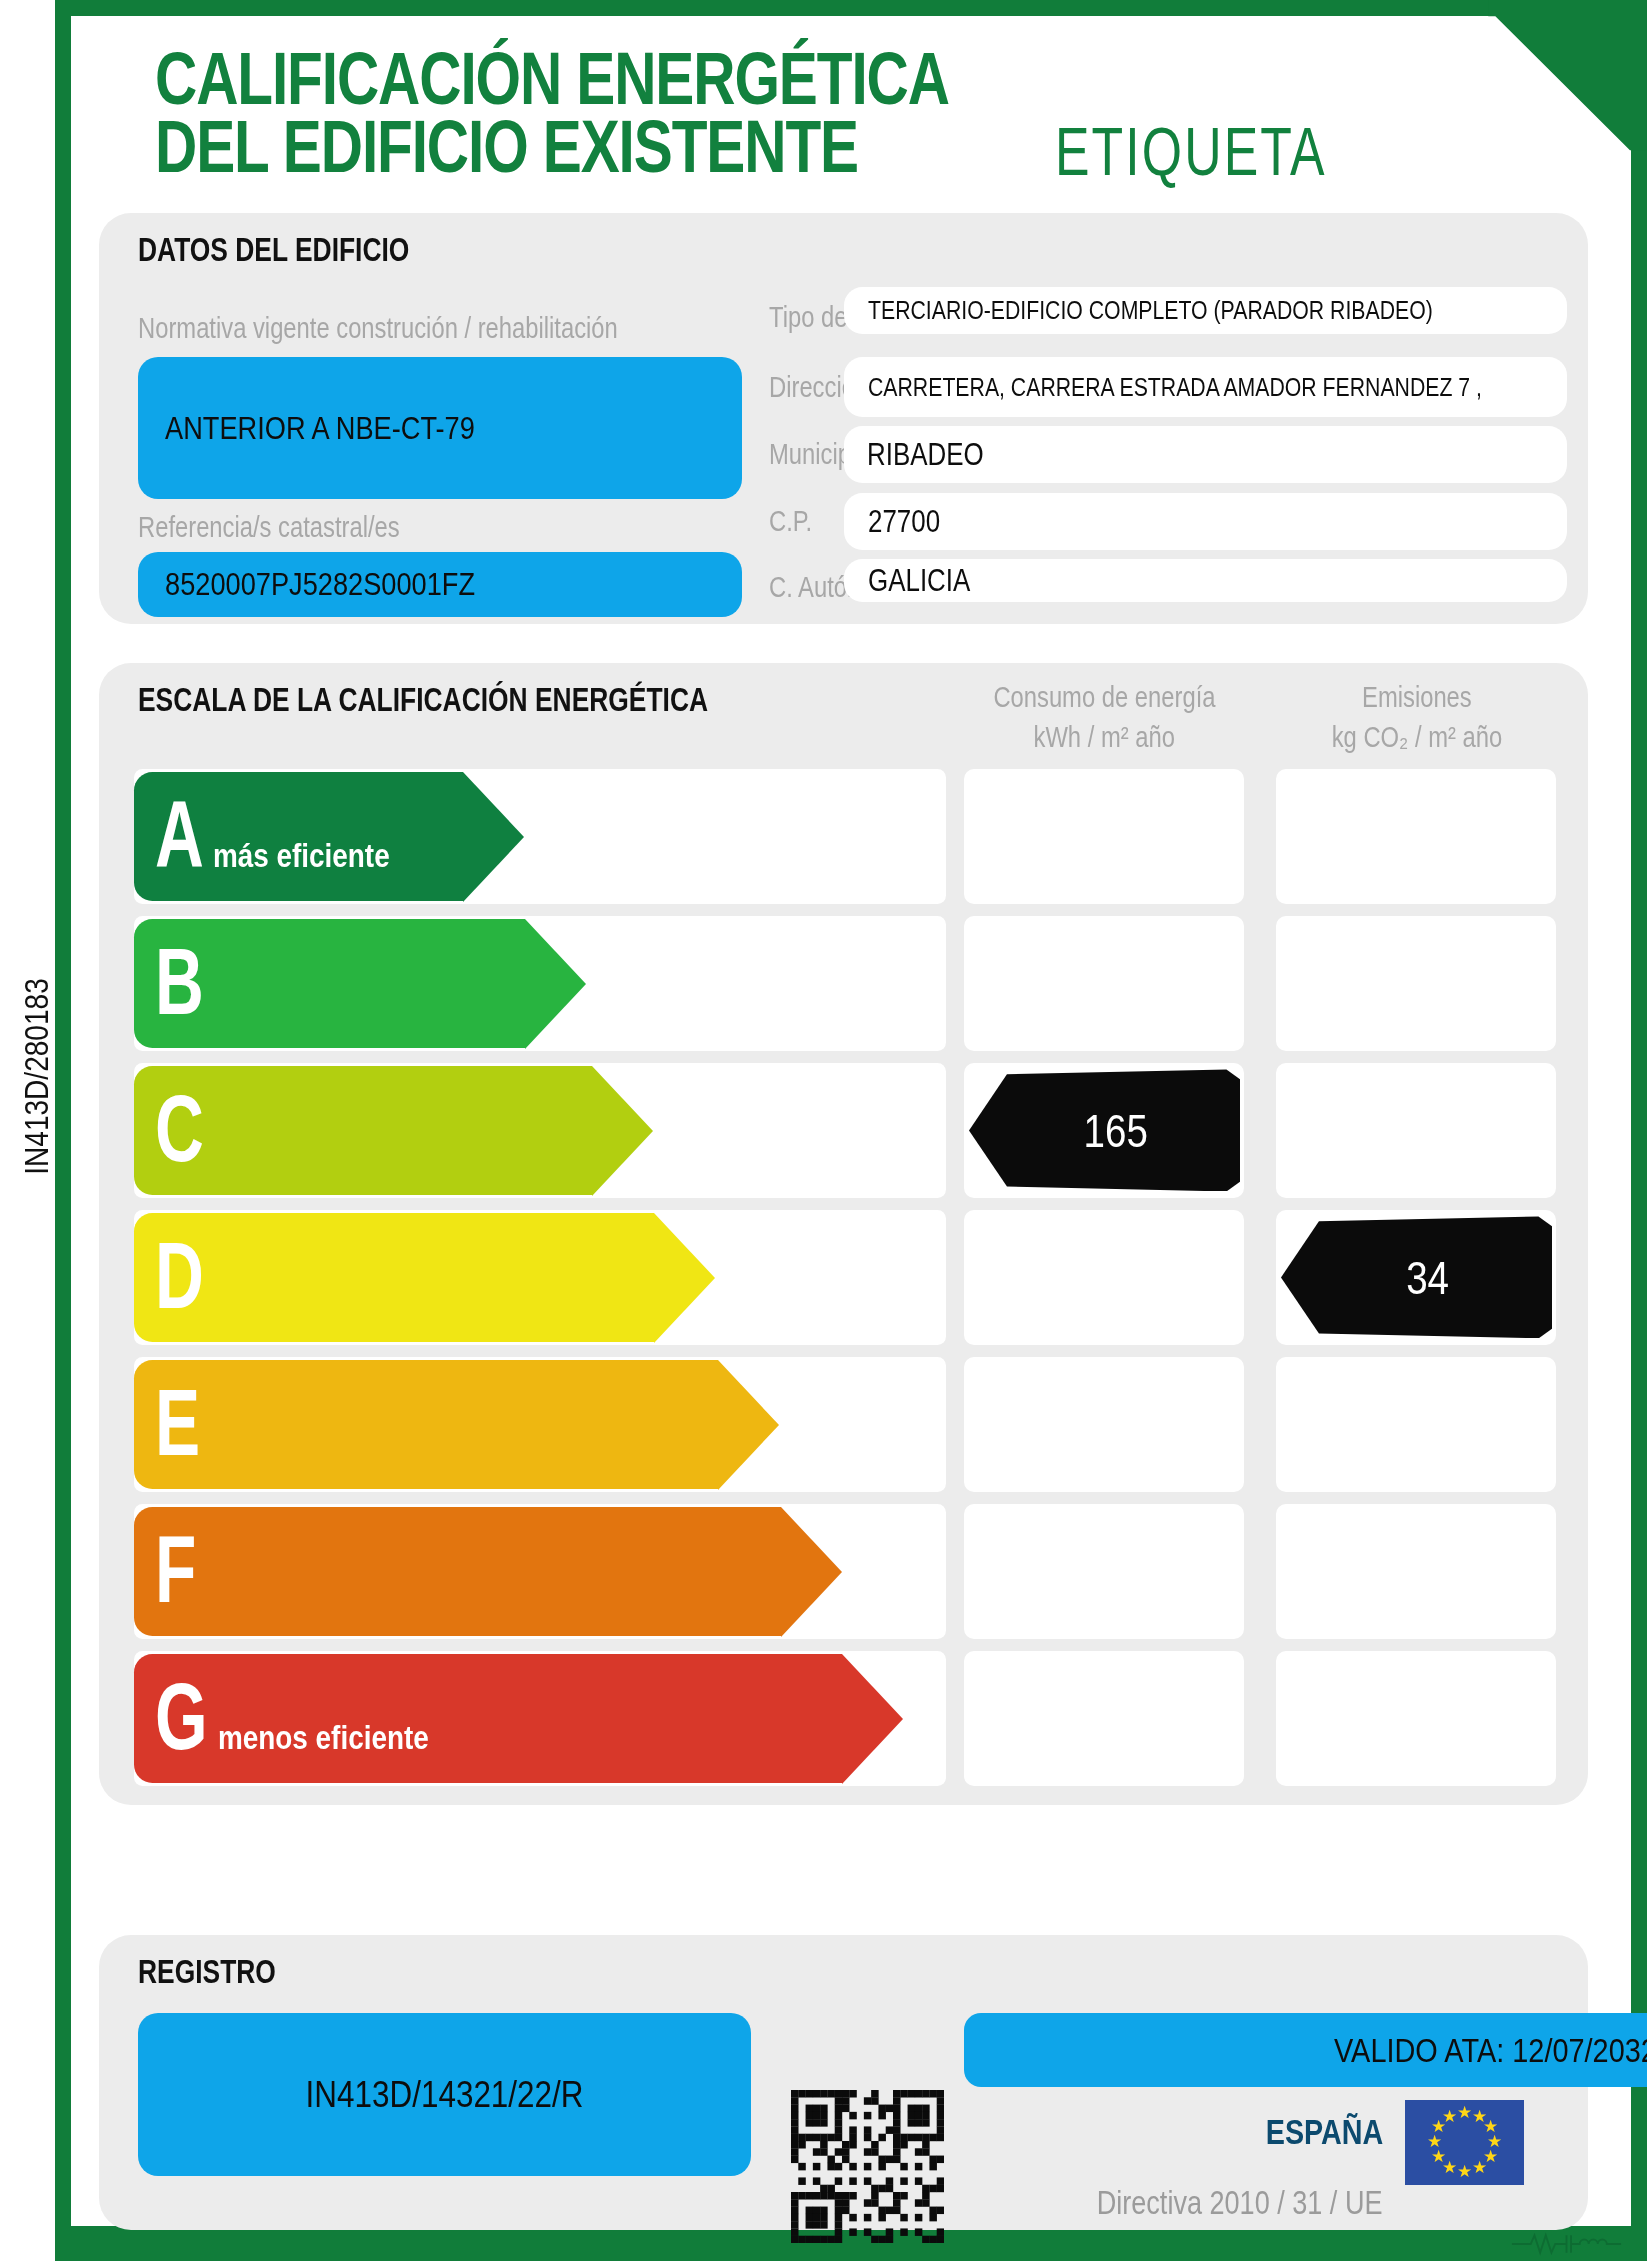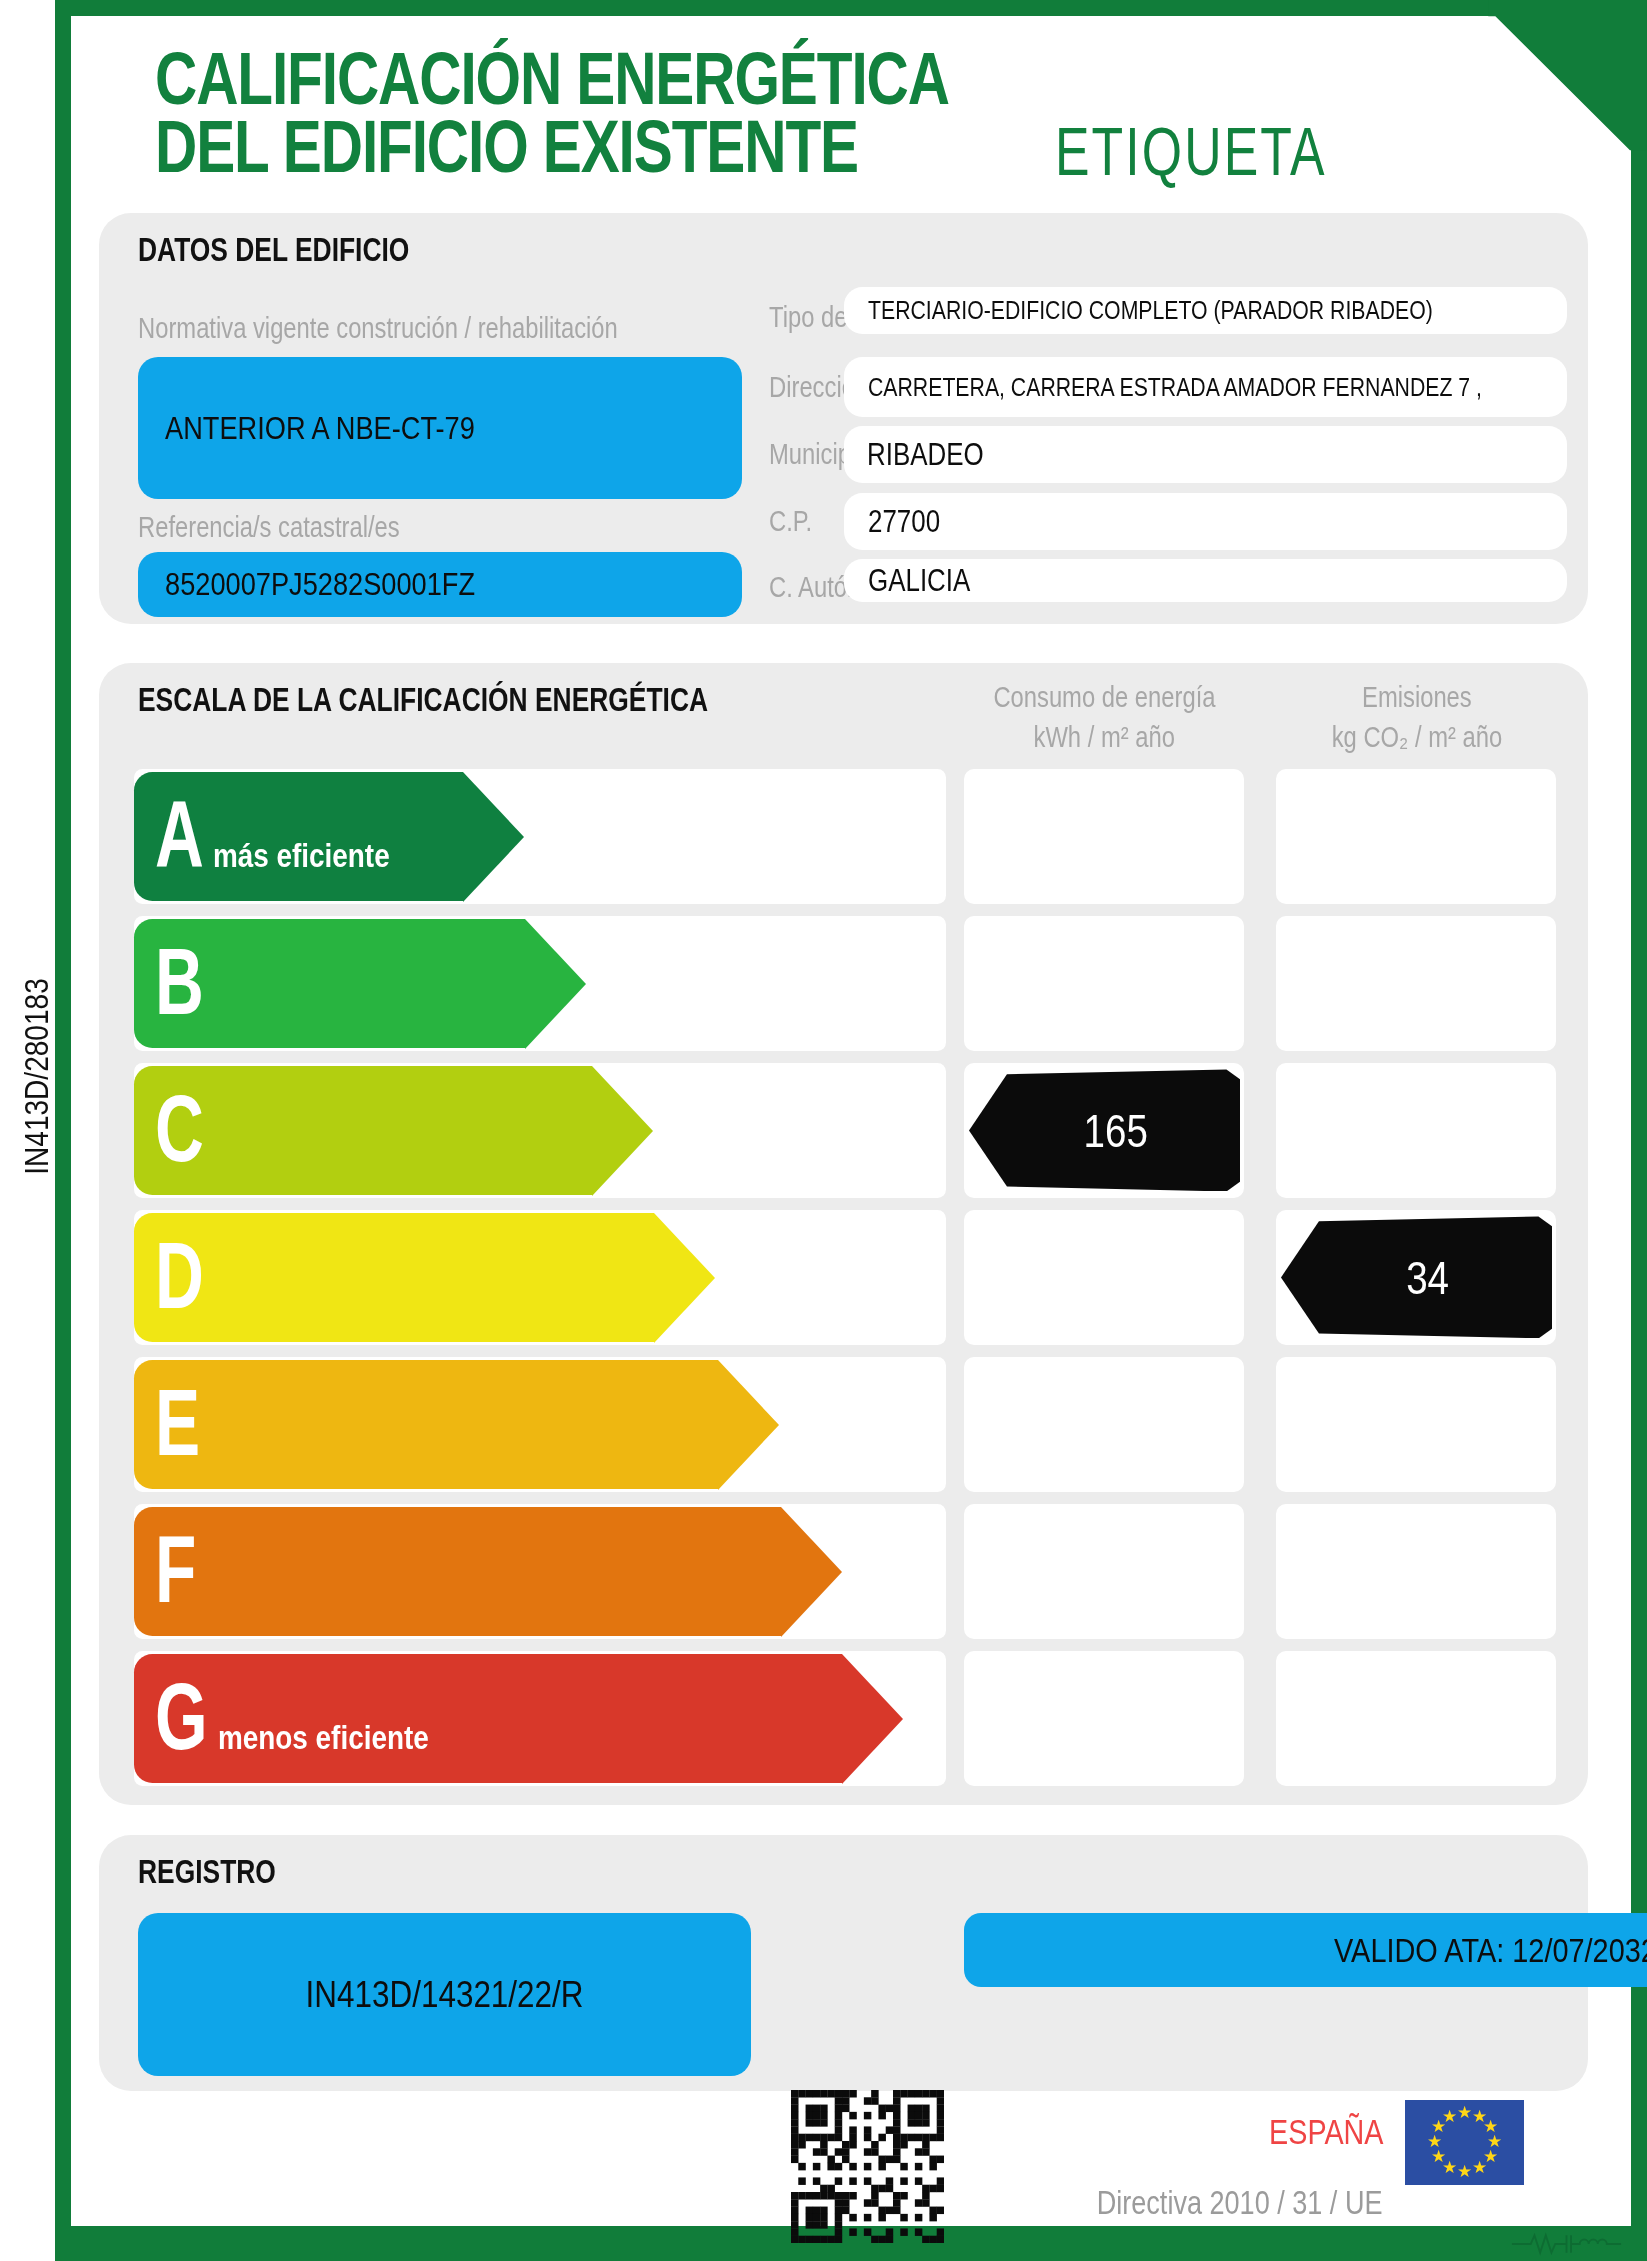--- a/index.html
+++ b/index.html
@@ -23,21 +23,21 @@
   #title-block{position:absolute;left:155px;top:44px;line-height:68px;color:#12813e;
     font-weight:bold;font-size:75px;letter-spacing:-1.4px;white-space:nowrap;}
   #title-block .tline{display:inline-block;transform:scaleX(0.78);transform-origin:0 50%;}
   #etiqueta{position:absolute;left:1055px;top:112px;font-size:69px;color:#12813e;
     font-weight:400;letter-spacing:2.8px;white-space:nowrap;
     transform:scaleX(0.75);transform-origin:0 50%;}
 
   .panel{position:absolute;left:99px;width:1489px;background:#ececec;border-radius:32px;}
   #panel-datos{top:213px;height:411px;}
   #panel-escala{top:663px;height:1142px;}
-  #panel-registro{top:1835px;height:256px;}
+  #panel-registro{top:1935px;height:295px;}
 
   .sec-title{position:absolute;left:39px;top:17.7px;font-size:33px;font-weight:bold;color:#111;
     white-space:nowrap;transform:scaleX(0.8);transform-origin:0 0;}
   .glabel{color:#a7a7a7;font-size:29px;white-space:nowrap;
     transform:scaleX(0.82);transform-origin:0 50%;display:inline-block;}
   .wbox{position:absolute;background:#0ea5e9;border-radius:20px;}
   .val{color:#0d0d0d;white-space:nowrap;transform:scaleX(0.85);transform-origin:0 50%;display:inline-block;}
 
   
   #normativa-label{position:absolute;left:39px;top:99px;}
@@ -82,21 +82,21 @@
   
   #registro-box{left:39px;top:78px;width:613px;height:163px;display:flex;align-items:center;justify-content:center;}
   #registro-box .val{font-size:37px;transform:scaleX(0.85);transform-origin:50% 50%;}
   #valido-box{left:865px;top:78px;width:723px;height:74px;border-radius:17px;
     display:flex;align-items:center;justify-content:flex-end;padding-right:30px;box-sizing:border-box;}
   #valido-box .val{font-size:34px;transform:scaleX(0.85);transform-origin:100% 50%;}
 
   
   #qr{position:absolute;left:791px;top:2090px;}
   #espana{position:absolute;left:1028px;top:2112px;width:355px;text-align:right;
-    font-size:35px;font-weight:normal;color:#ef4444;}
+    font-size:35px;font-weight:bold;color:#0c4a6e;}
   #espana span, #directiva span{display:inline-block;transform:scaleX(0.82);transform-origin:100% 50%;white-space:nowrap;}
   #directiva{position:absolute;left:957px;top:2184px;width:425px;text-align:right;
     font-size:33px;color:#9b9b9b;}
   #eu-flag{position:absolute;left:1405px;top:2100px;width:119px;height:85px;background:#2b4ea3;}
   .star{position:absolute;color:#ffd617;font-size:17px;line-height:17px;width:17px;text-align:center;}
 
   #squiggle{position:absolute;left:1510px;top:2229px;opacity:0.55;}
 </style>
 </head>
 <body>

